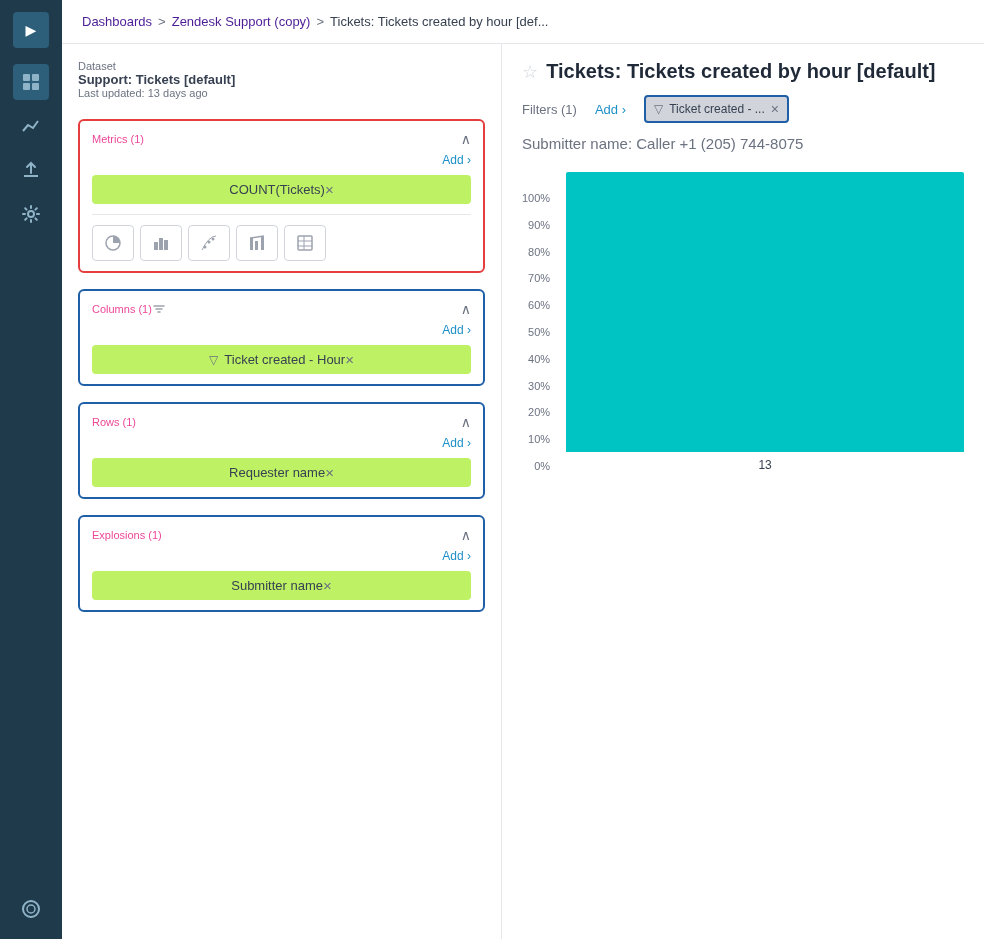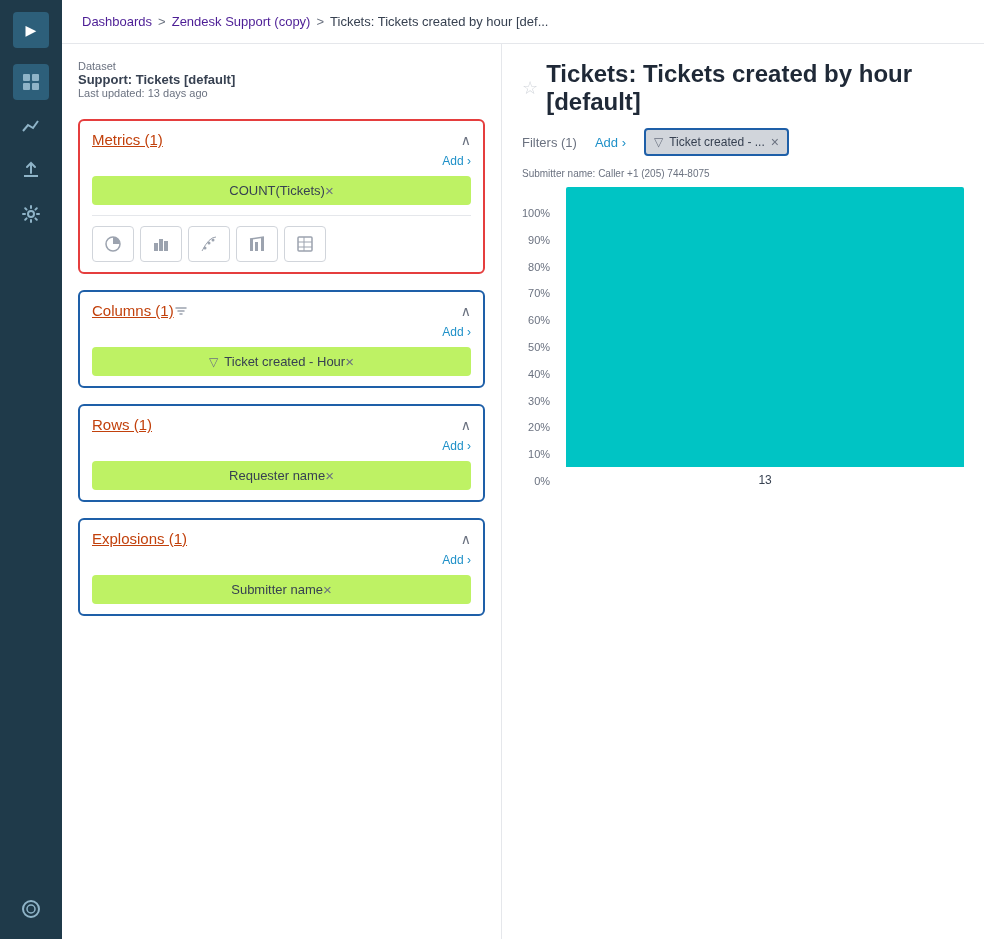--- a/index.html
+++ b/index.html
@@ -79,21 +79,21 @@
       padding: 10px 12px;
       background: #fff;
     }
     .section-box.red-border { border-color: #e53e3e; }
     .section-header {
       display: flex;
       align-items: center;
       justify-content: space-between;
       margin-bottom: 6px;
     }
-    .section-title { font-size: 15px; color: #c2410c; font-weight: 500; text-decoration: underline; }
+    .section-title { font-size: 11px; color: #ec4899; font-weight: 500; }
     .section-chevron { color: #6b7280; font-size: 14px; cursor: pointer; }
     .add-link {
       color: #1e90c8;
       font-size: 12px;
       cursor: pointer;
       text-align: right;
       display: block;
       margin-bottom: 8px;
     }
 
@@ -138,21 +138,21 @@
       padding: 16px 20px;
       overflow-y: auto;
     }
     .chart-header {
       display: flex;
       align-items: center;
       gap: 8px;
       margin-bottom: 12px;
     }
     .chart-star { color: #d1d5db; font-size: 18px; cursor: pointer; }
-    .chart-title { font-size: 24px; font-weight: 700; color: #1f2937; }
+    .chart-title { font-size: 20px; font-weight: 700; color: #1f2937; }
 
     .filters-row {
       display: flex;
       align-items: center;
       gap: 10px;
       margin-bottom: 12px;
     }
     .filters-label { color: #6b7280; font-size: 13px; }
     .add-filter-btn {
       color: #1e90c8;
@@ -169,23 +169,23 @@
       display: flex;
       align-items: center;
       gap: 6px;
       font-size: 12px;
       color: #374151;
       cursor: pointer;
     }
     .filter-chip-x { color: #6b7280; cursor: pointer; font-size: 14px; }
 
     .submitter-label {
-      font-size: 10px;
+      font-size: 15px;
       color: #6b7280;
-      margin-bottom: 8px;
+      margin-bottom: 20px;
     }
 
     
     .chart-area {
       display: flex;
       gap: 8px;
       align-items: flex-end;
     }
     .y-axis {
       display: flex;

